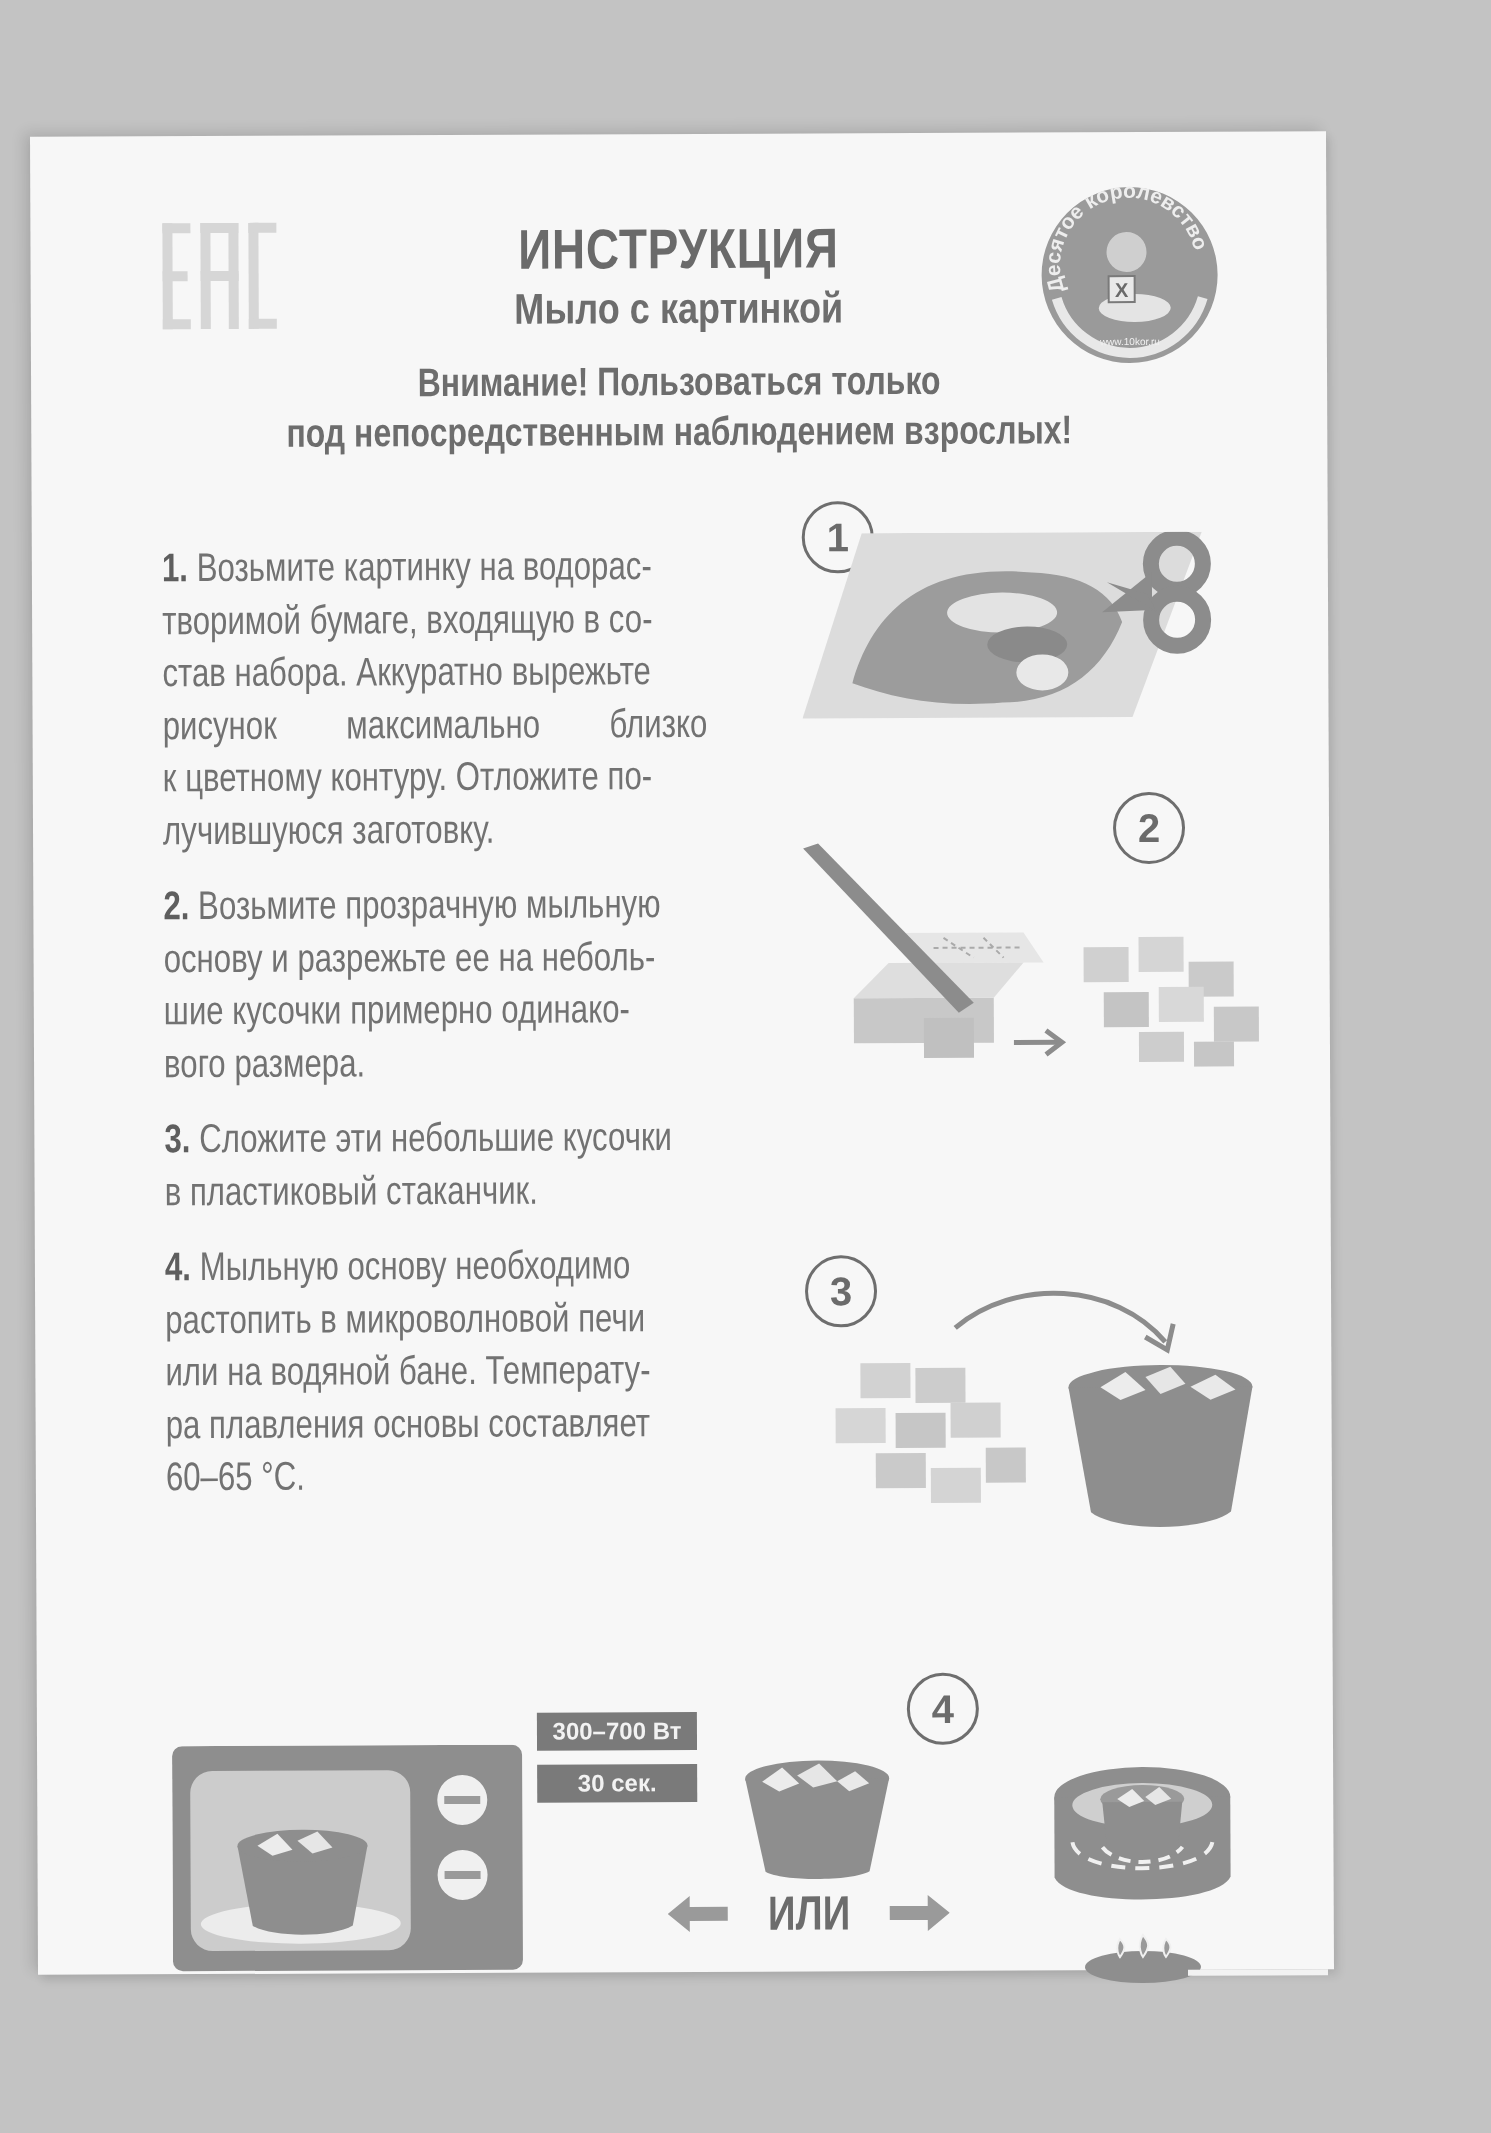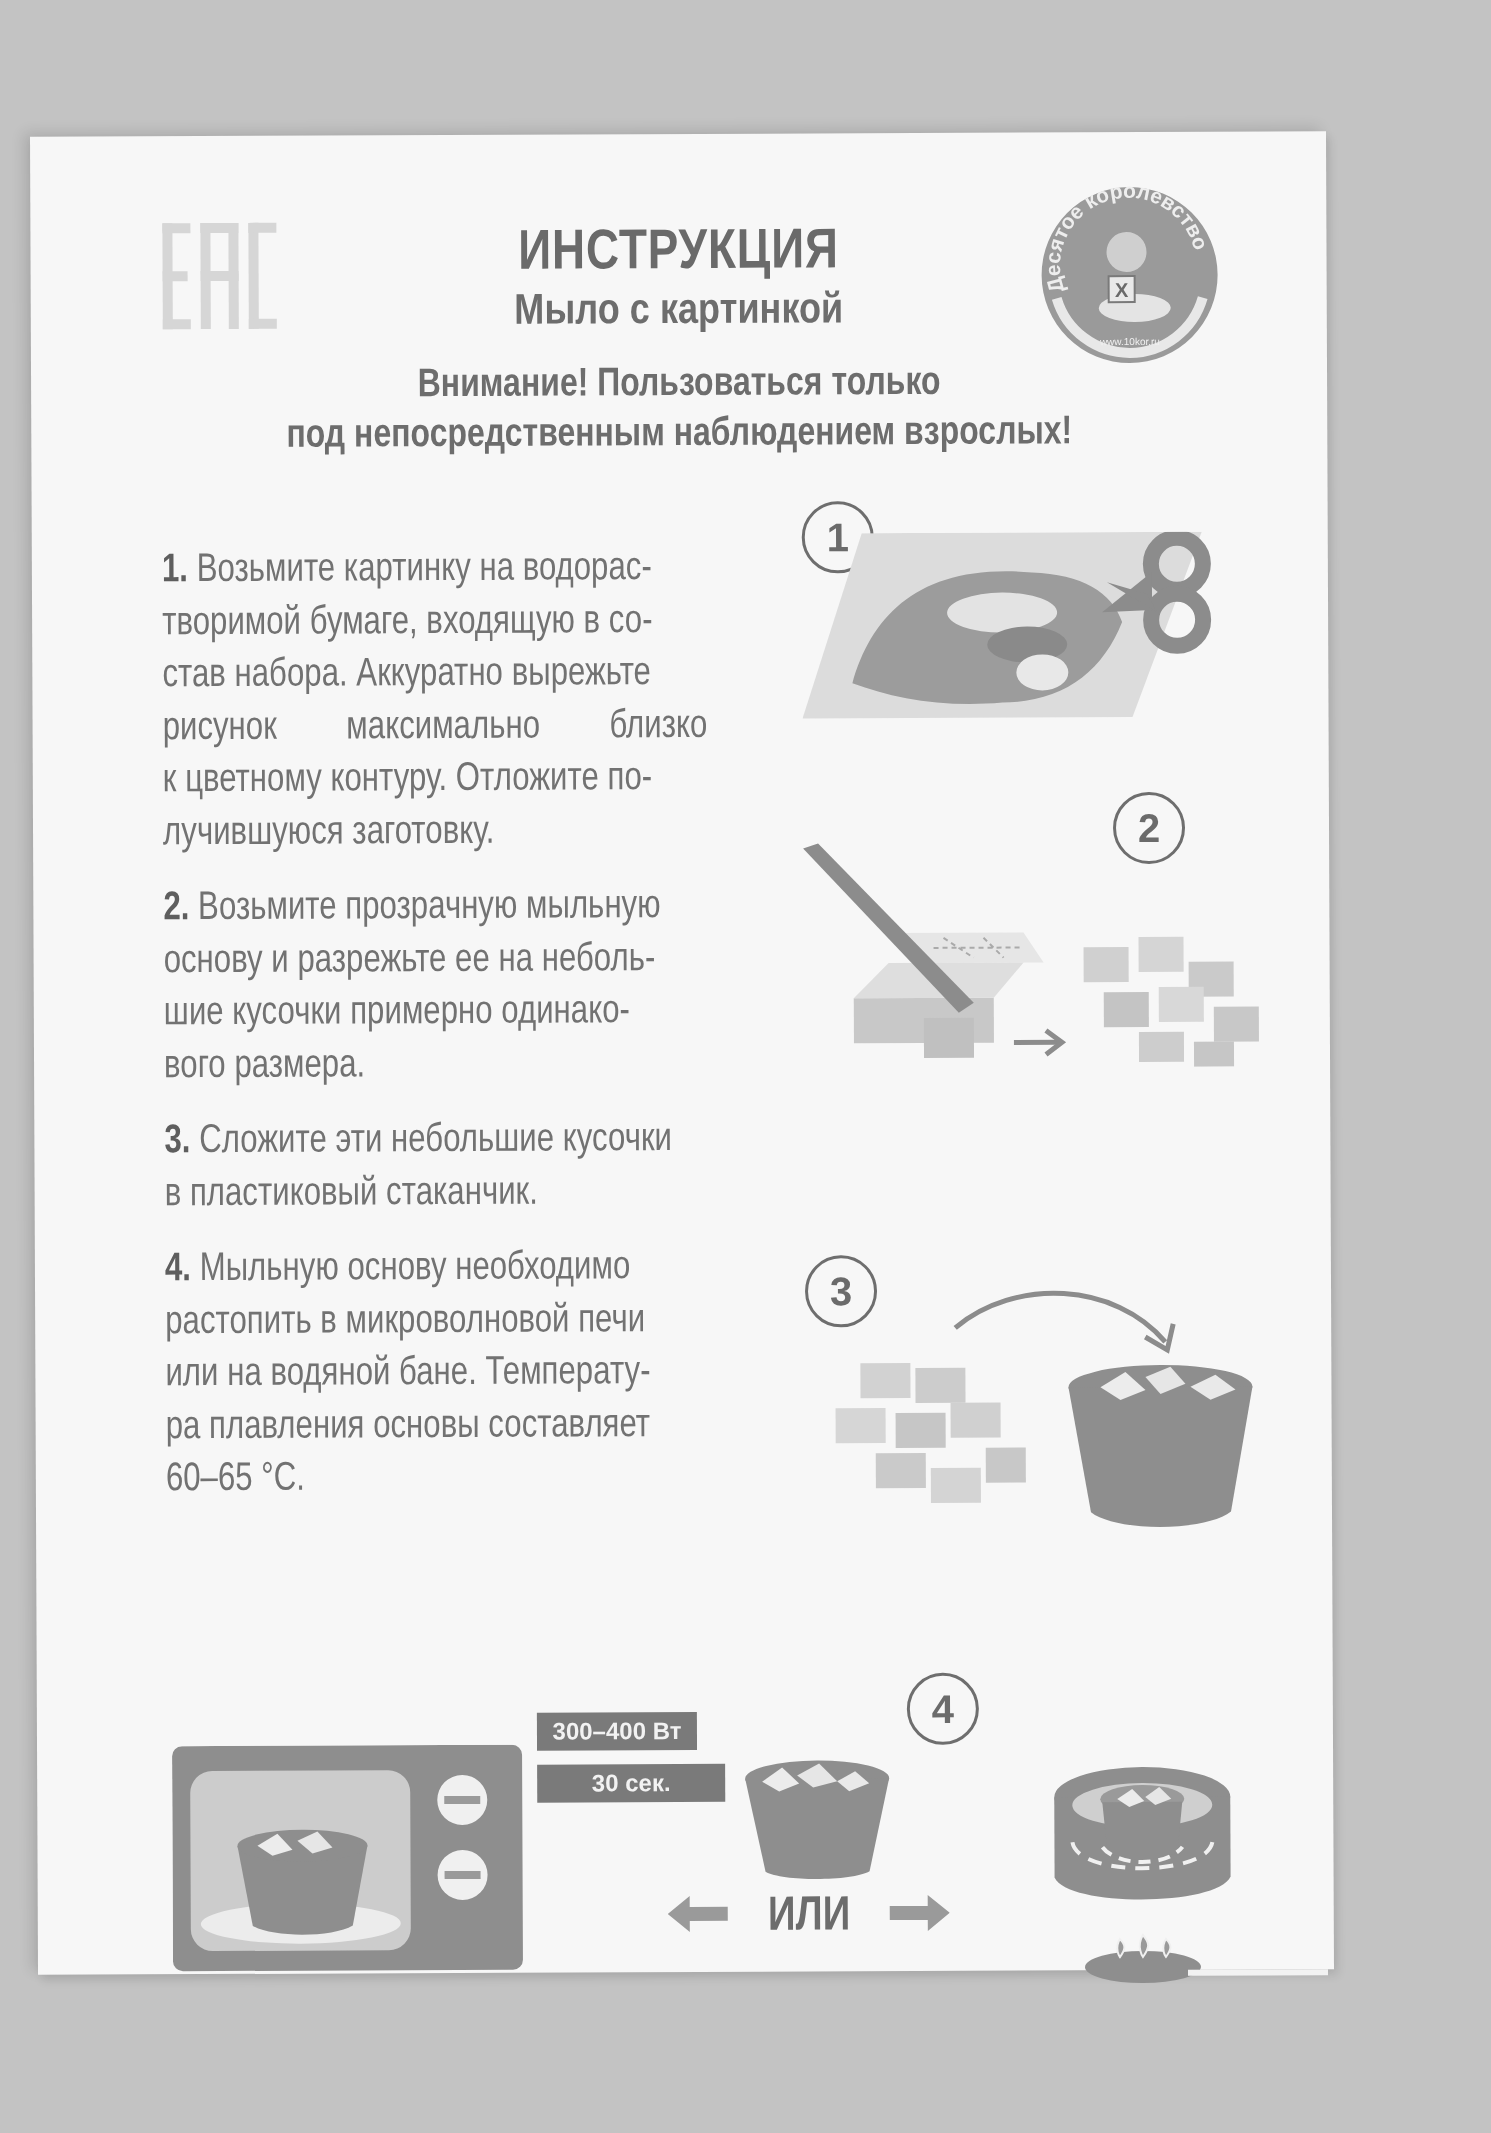--- a/index.html
+++ b/index.html
@@ -227,22 +227,22 @@
       <path d="M65,100 L80,180 C100,192 160,192 180,180 L195,100 Z" fill="#8e8e8e"></path>
       <ellipse cx="130" cy="100" rx="65" ry="16" fill="#8e8e8e"></ellipse>
       <polygon points="85,100 105,88 120,104 100,110" fill="#ececec"></polygon>
       <polygon points="125,95 145,86 160,102 140,108" fill="#e6e6e6"></polygon>
       <circle cx="290" cy="55" r="25" fill="#f0f0f0"></circle>
       <rect x="272" y="51" width="36" height="8" fill="#9a9a9a"></rect>
       <circle cx="290" cy="130" r="25" fill="#f0f0f0"></circle>
       <rect x="272" y="126" width="36" height="8" fill="#9a9a9a"></rect>
     </svg>
   </div>
-  <div class="mw-label" style="left:500px; top:1578px; width:160px;">300–400 Вт</div>
-  <div class="mw-label" style="left:500px; top:1630px; width:188px;">30 сек.</div>
+  <div class="mw-label" style="left:500px; top:1578px; width:160px;">300–700 Вт</div>
+  <div class="mw-label" style="left:500px; top:1630px; width:160px;">30 сек.</div>
 
   <div class="illus" style="left:630px; top:1760px;">
     <svg width="62" height="40" viewBox="0 0 62 40">
         <polygon points="0,20 22,2 22,13 60,13 60,27 22,27 22,38" fill="#9a9a9a"></polygon>
       </svg>
   </div>
   <div class="or-label" style="left:720px; top:1752px;">ИЛИ</div>
   <div class="illus" style="left:850px; top:1760px;">
     <svg width="62" height="40" viewBox="0 0 62 40">
         <polygon points="62,20 40,2 40,13 2,13 2,27 40,27 40,38" fill="#9a9a9a"></polygon>

